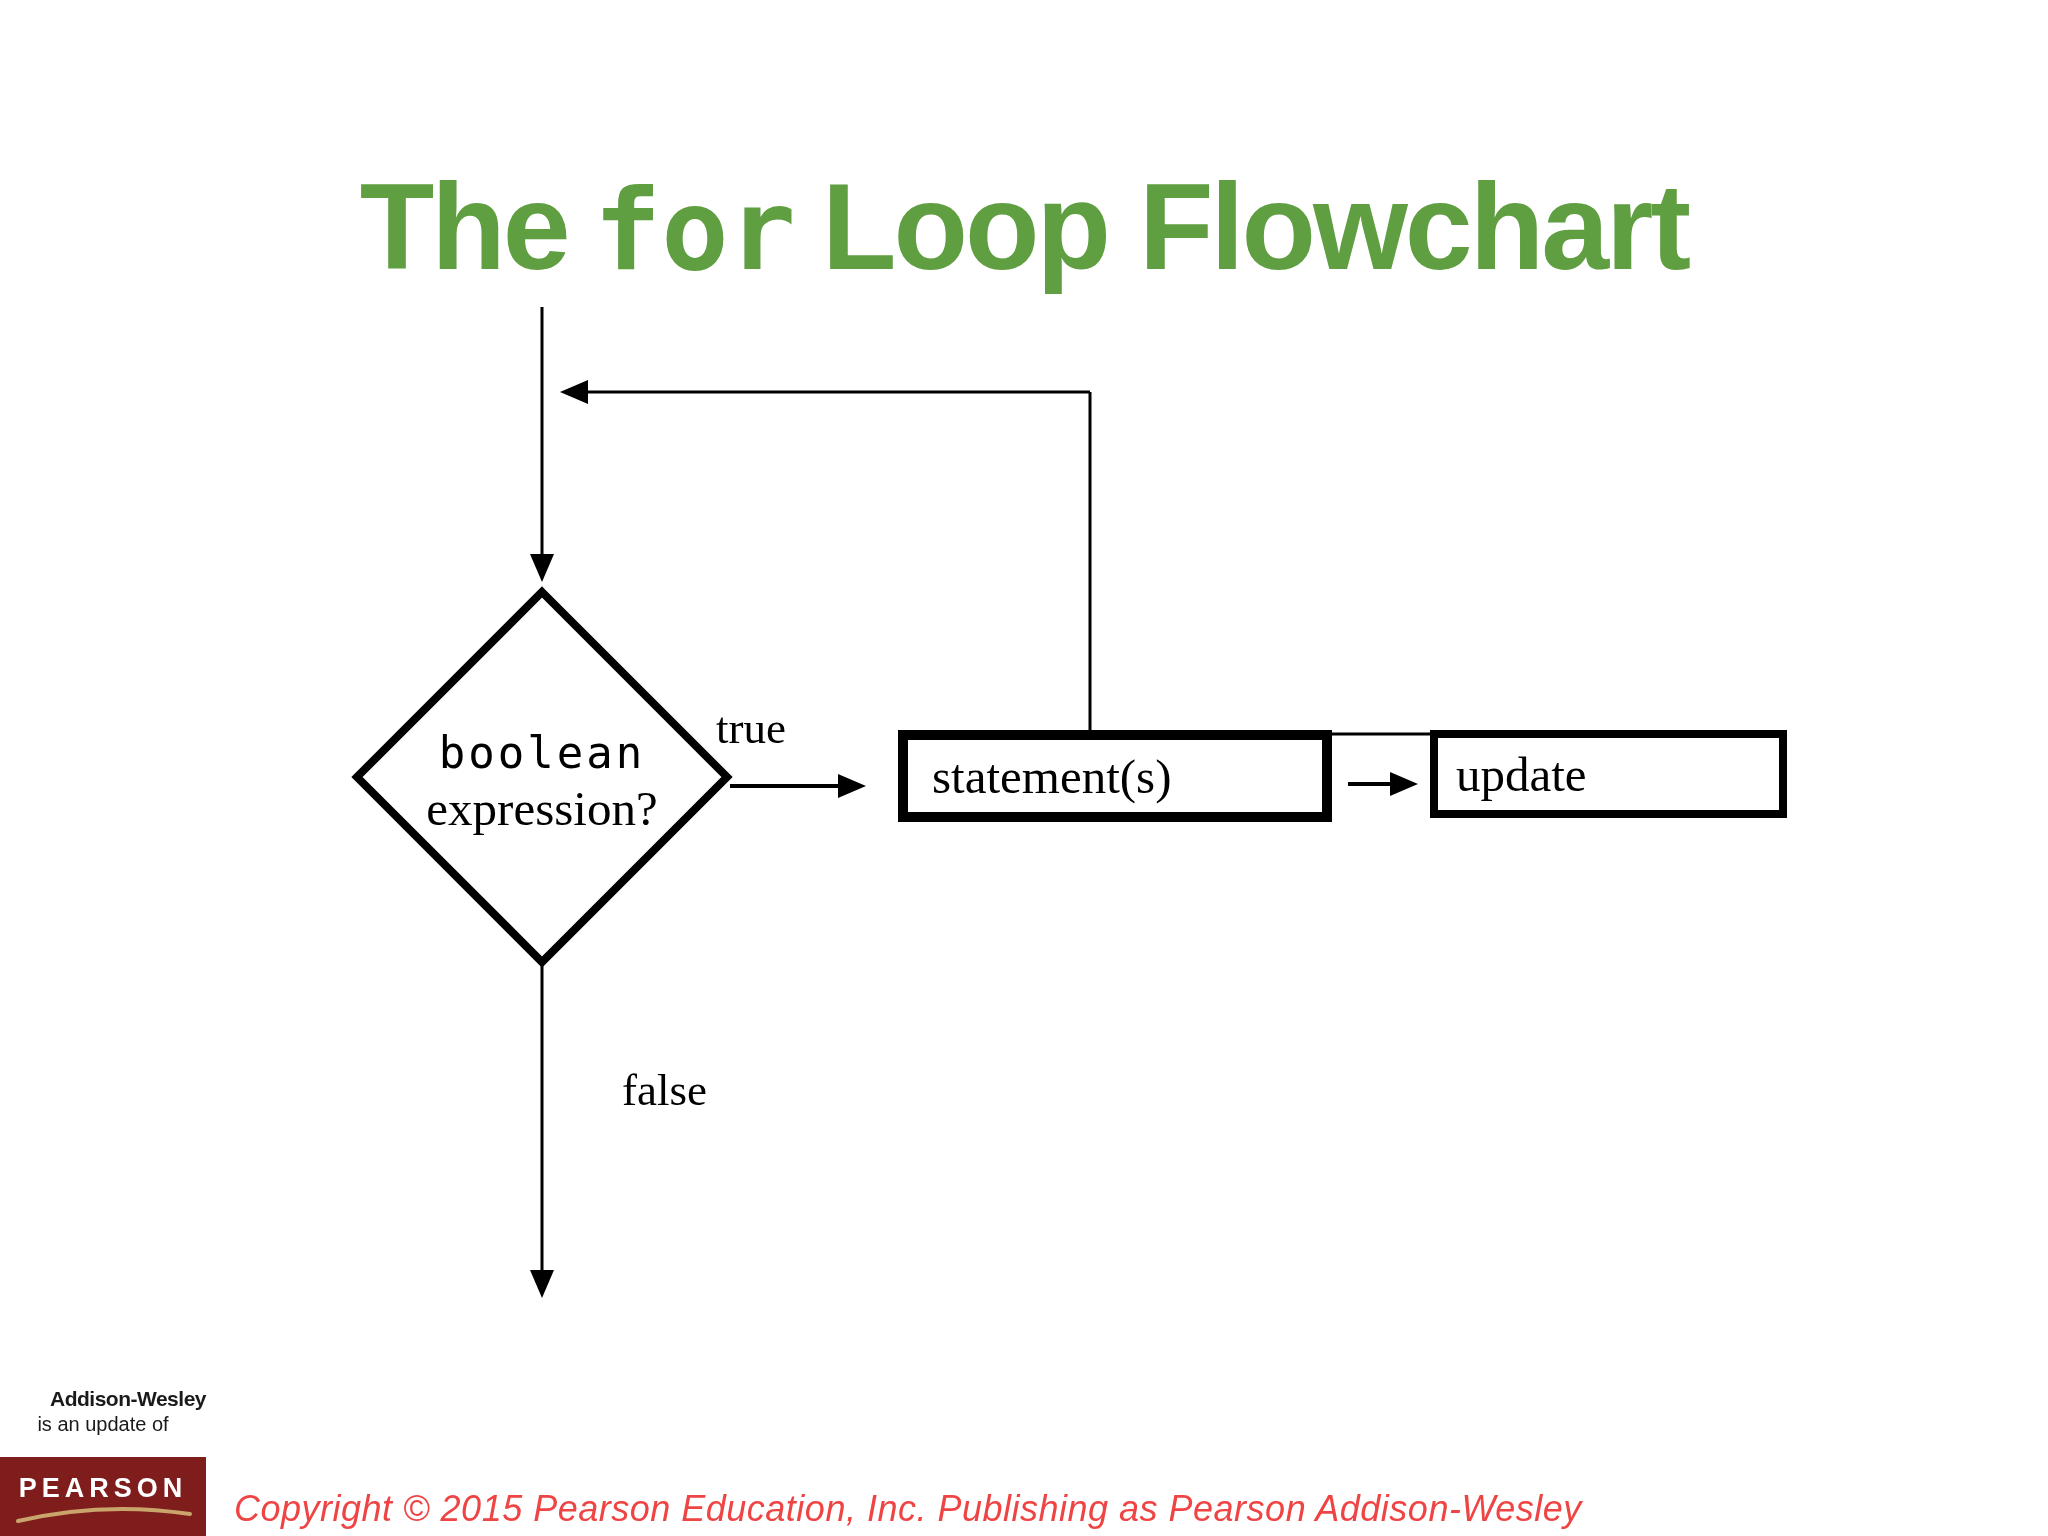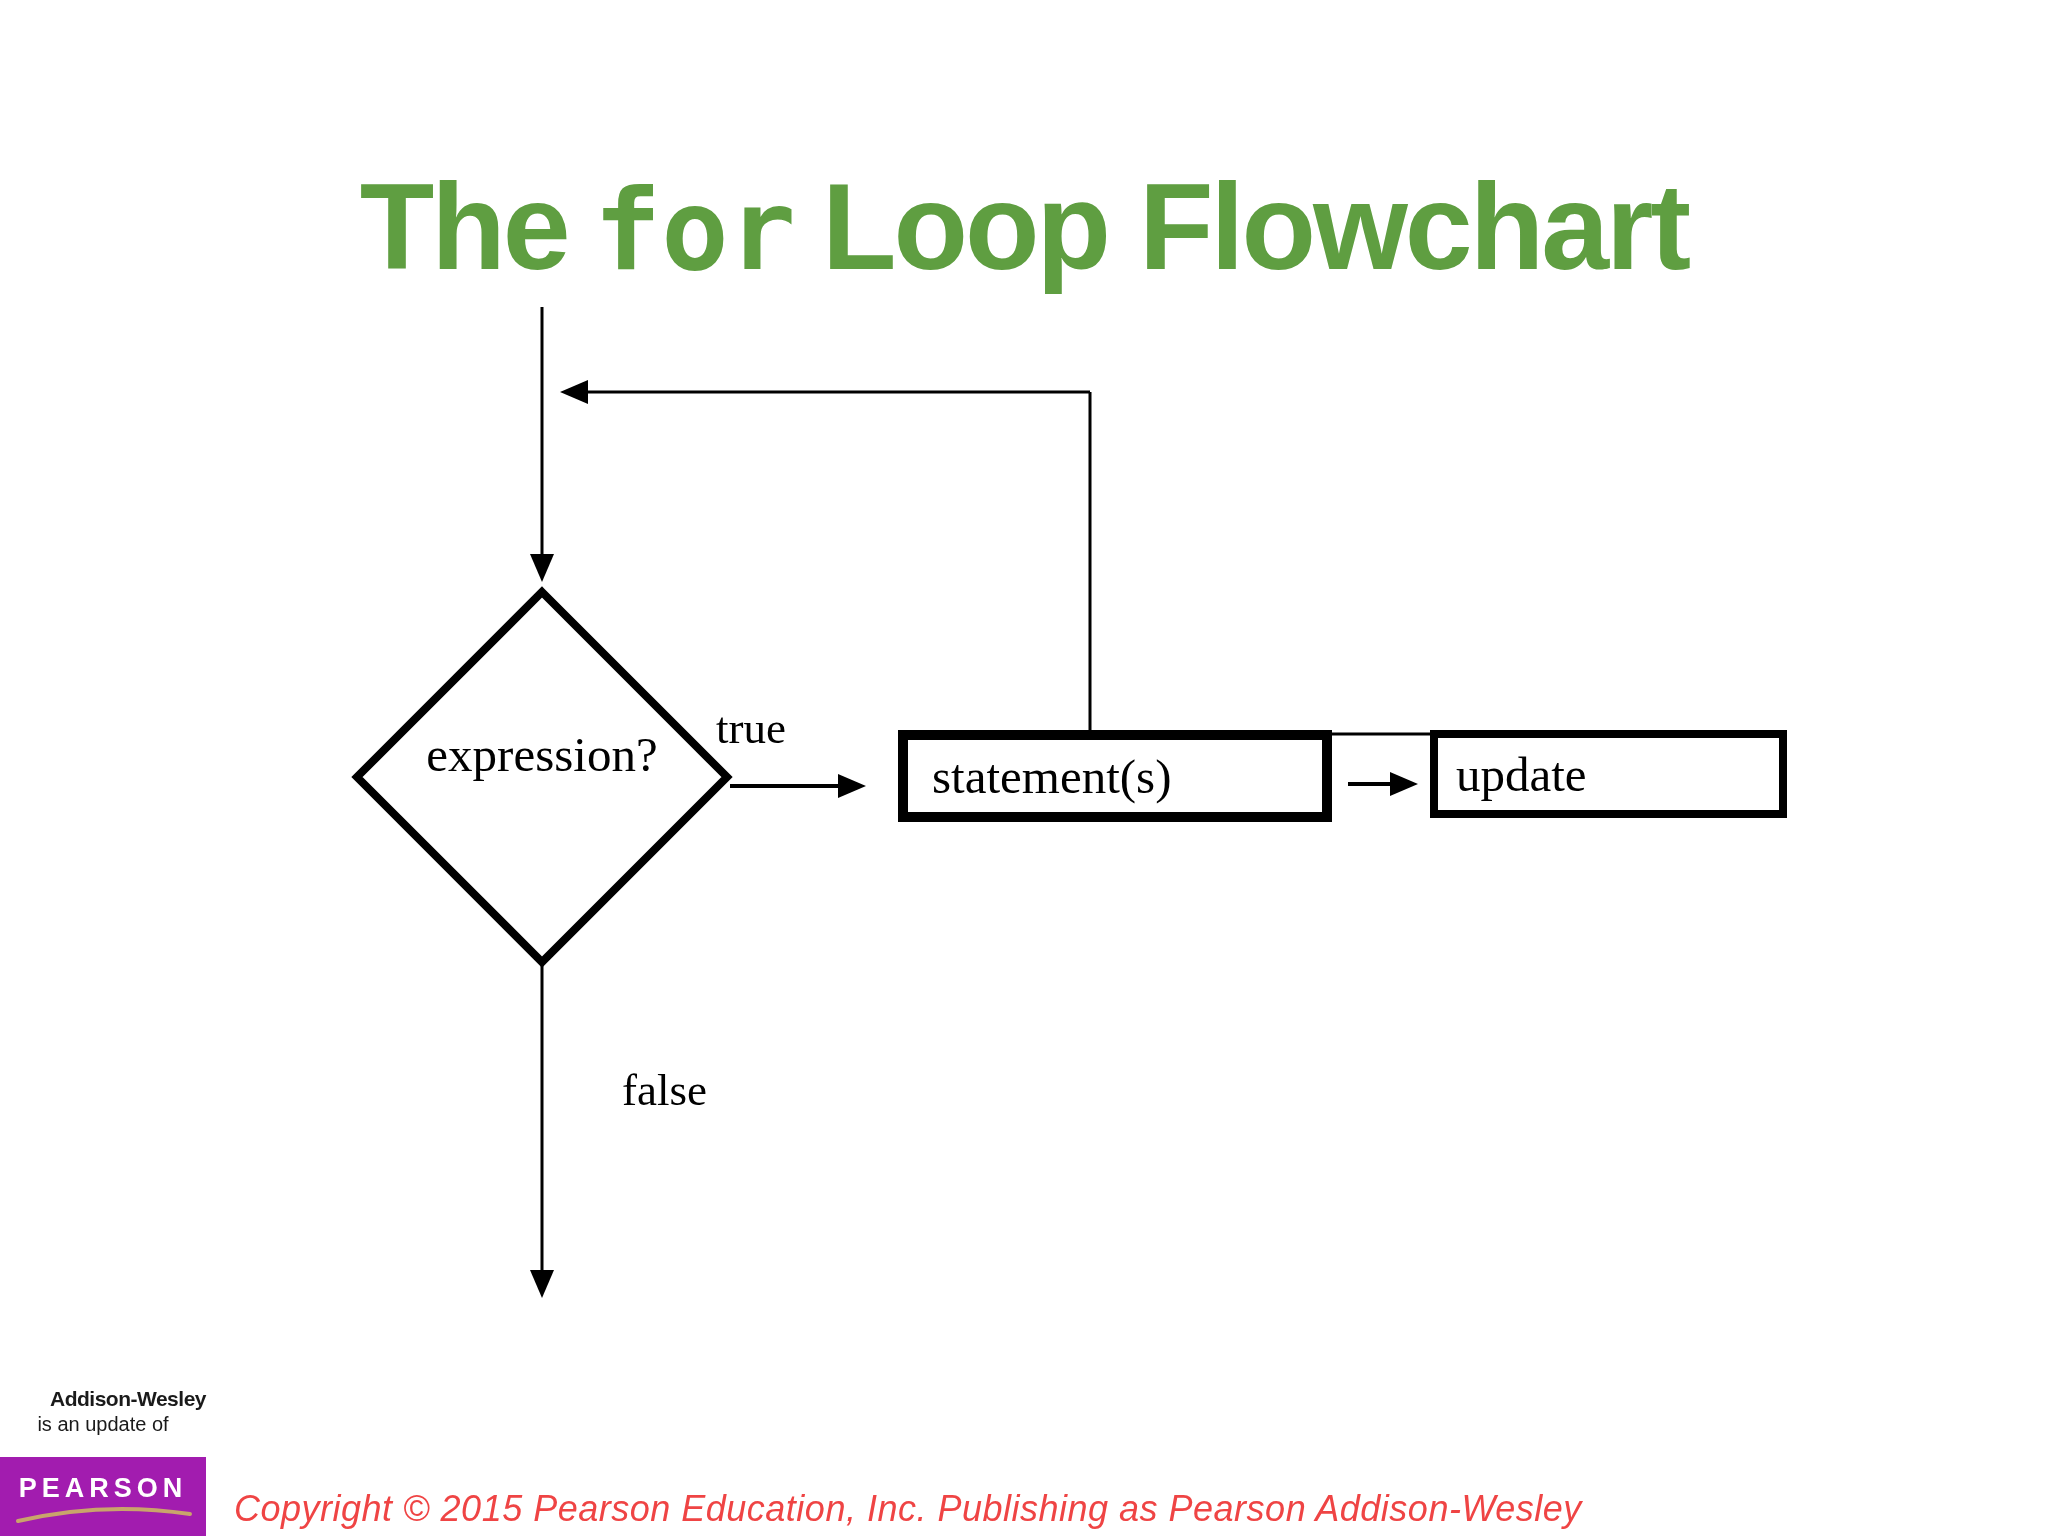--- a/index.html
+++ b/index.html
@@ -144,39 +144,40 @@
       <polygon points="1418,784 1390,772 1390,796" fill="#000"></polygon>
     </g>
 
     <g>
       <line x1="542" y1="962" x2="542" y2="1274" stroke="#000" stroke-width="3"></line>
       <polygon points="542,1298 530,1270 554,1270" fill="#000"></polygon>
     </g>
   </svg>
 
   <div class="decision-label">
+    <span class="mono">boolean</span>
     <span class="serif">expression?</span>
   </div>
 
   <div class="branch-label" id="true-label">true</div>
   <div class="branch-label" id="false-label">false</div>
 
   <div class="flowbox" id="update-box">
     <span>update</span>
   </div>
   <div class="flowbox" id="statements-box">
     <span>statement(s)</span>
   </div>
 
   <div class="imprint">
     <span class="l1">Addison-Wesley</span>
     <span class="l2">is an update of</span>
   </div>
 
-  <div class="pearson" style="background: #a21caf;">
+  <div class="pearson" style="background: #7f1d1d;">
     <svg width="206" height="79" viewBox="0 0 206 79">
       <path d="M18,64 Q103,44 190,57" fill="none" stroke="#c9a46b" stroke-width="4" stroke-linecap="round"></path>
     </svg>
     <span class="wordmark">PEARSON</span>
   </div>
 
   <div class="copyright">Copyright © 2015 Pearson Education, Inc. Publishing as Pearson Addison-Wesley</div>
 
 </div>
 

